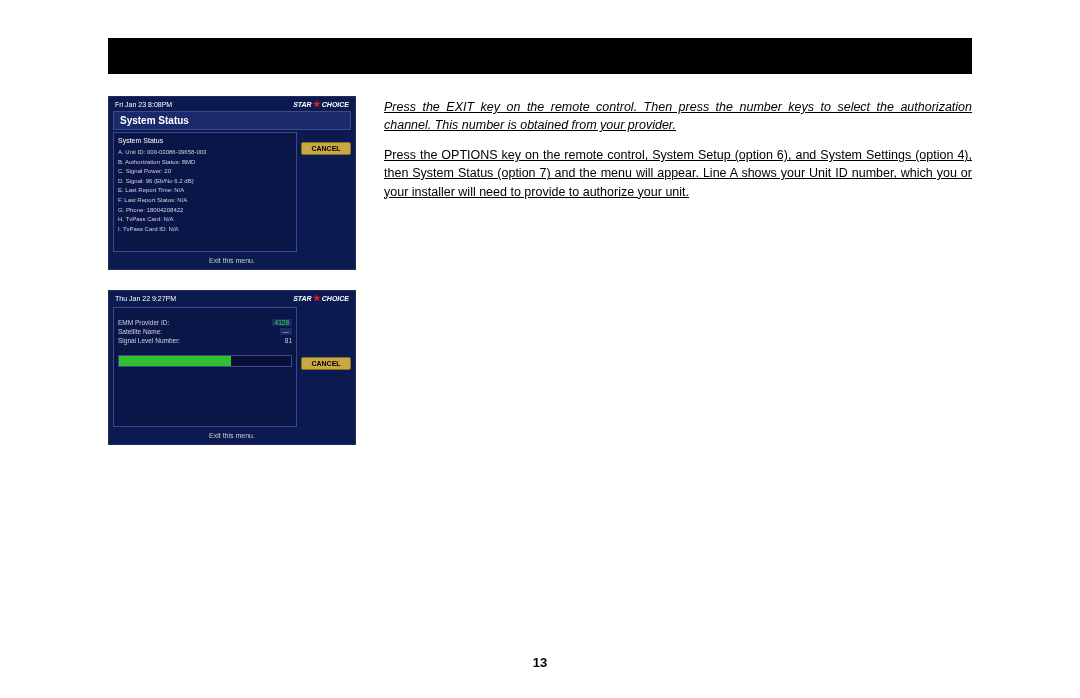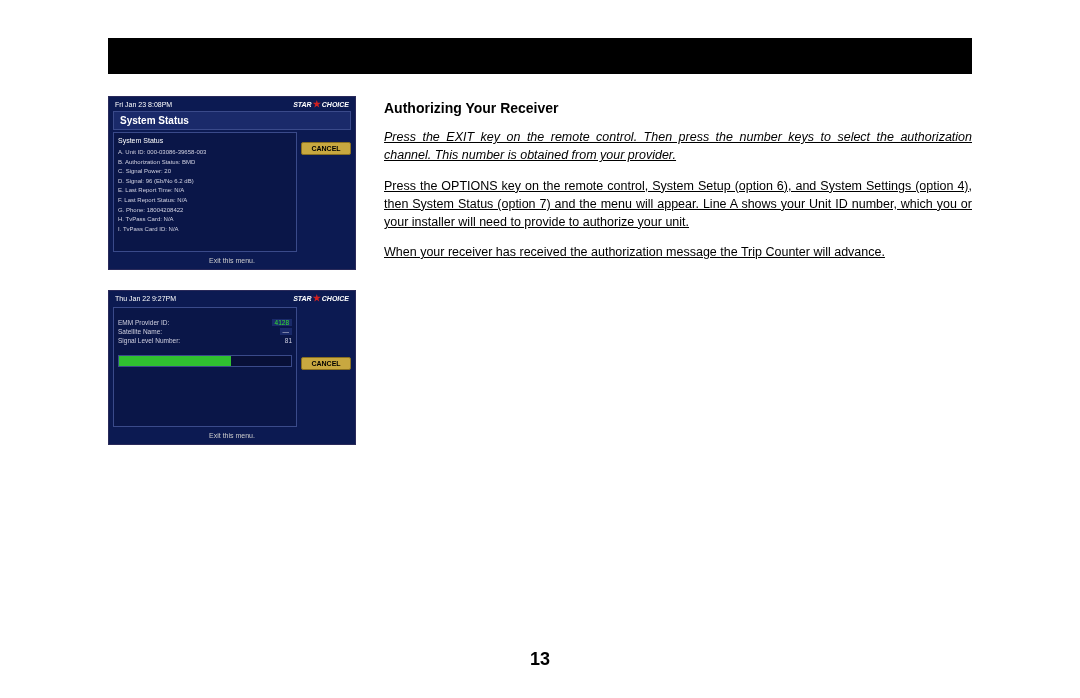--- a/index.html
+++ b/index.html
@@ -160,21 +160,21 @@
   .signal-bar-fill {
     height: 100%;
     background: #30c030;
     width: 65%;
   }
   .page-num {
     position: absolute;
     bottom: 28px;
     left: 50%;
     transform: translateX(-50%);
-    font-size: 18px;
+    font-size: 13px;
     font-weight: bold;
   }
 </style>
 </head>
 <body>
 
 <div class="top-bar"></div>
 
 <div class="content">
 
@@ -241,21 +241,19 @@
         <div class="ss-side">
           <div class="cancel-btn" style="margin-top:50px">CANCEL</div>
         </div>
       </div>
       <div class="ss-footer">Exit this menu.</div>
     </div>
 
   </div>
 
   <div class="right-col">
-    <h2>Authorizing Your Receiver</h2>
     <p class="italic">Press the EXIT key on the remote control. Then press the number keys to select the authorization channel. This number is obtained from your provider.</p>
     <p>Press the OPTIONS key on the remote control, System Setup (option 6), and System Settings (option 4), then System Status (option 7) and the menu will appear. Line A shows your Unit ID number, which you or your installer will need to provide to authorize your unit.</p>
-    <p>When your receiver has received the authorization message the Trip Counter will advance.</p>
   </div>
 
 </div>
 
 <div class="page-num">13</div>
 
 </body></html>

